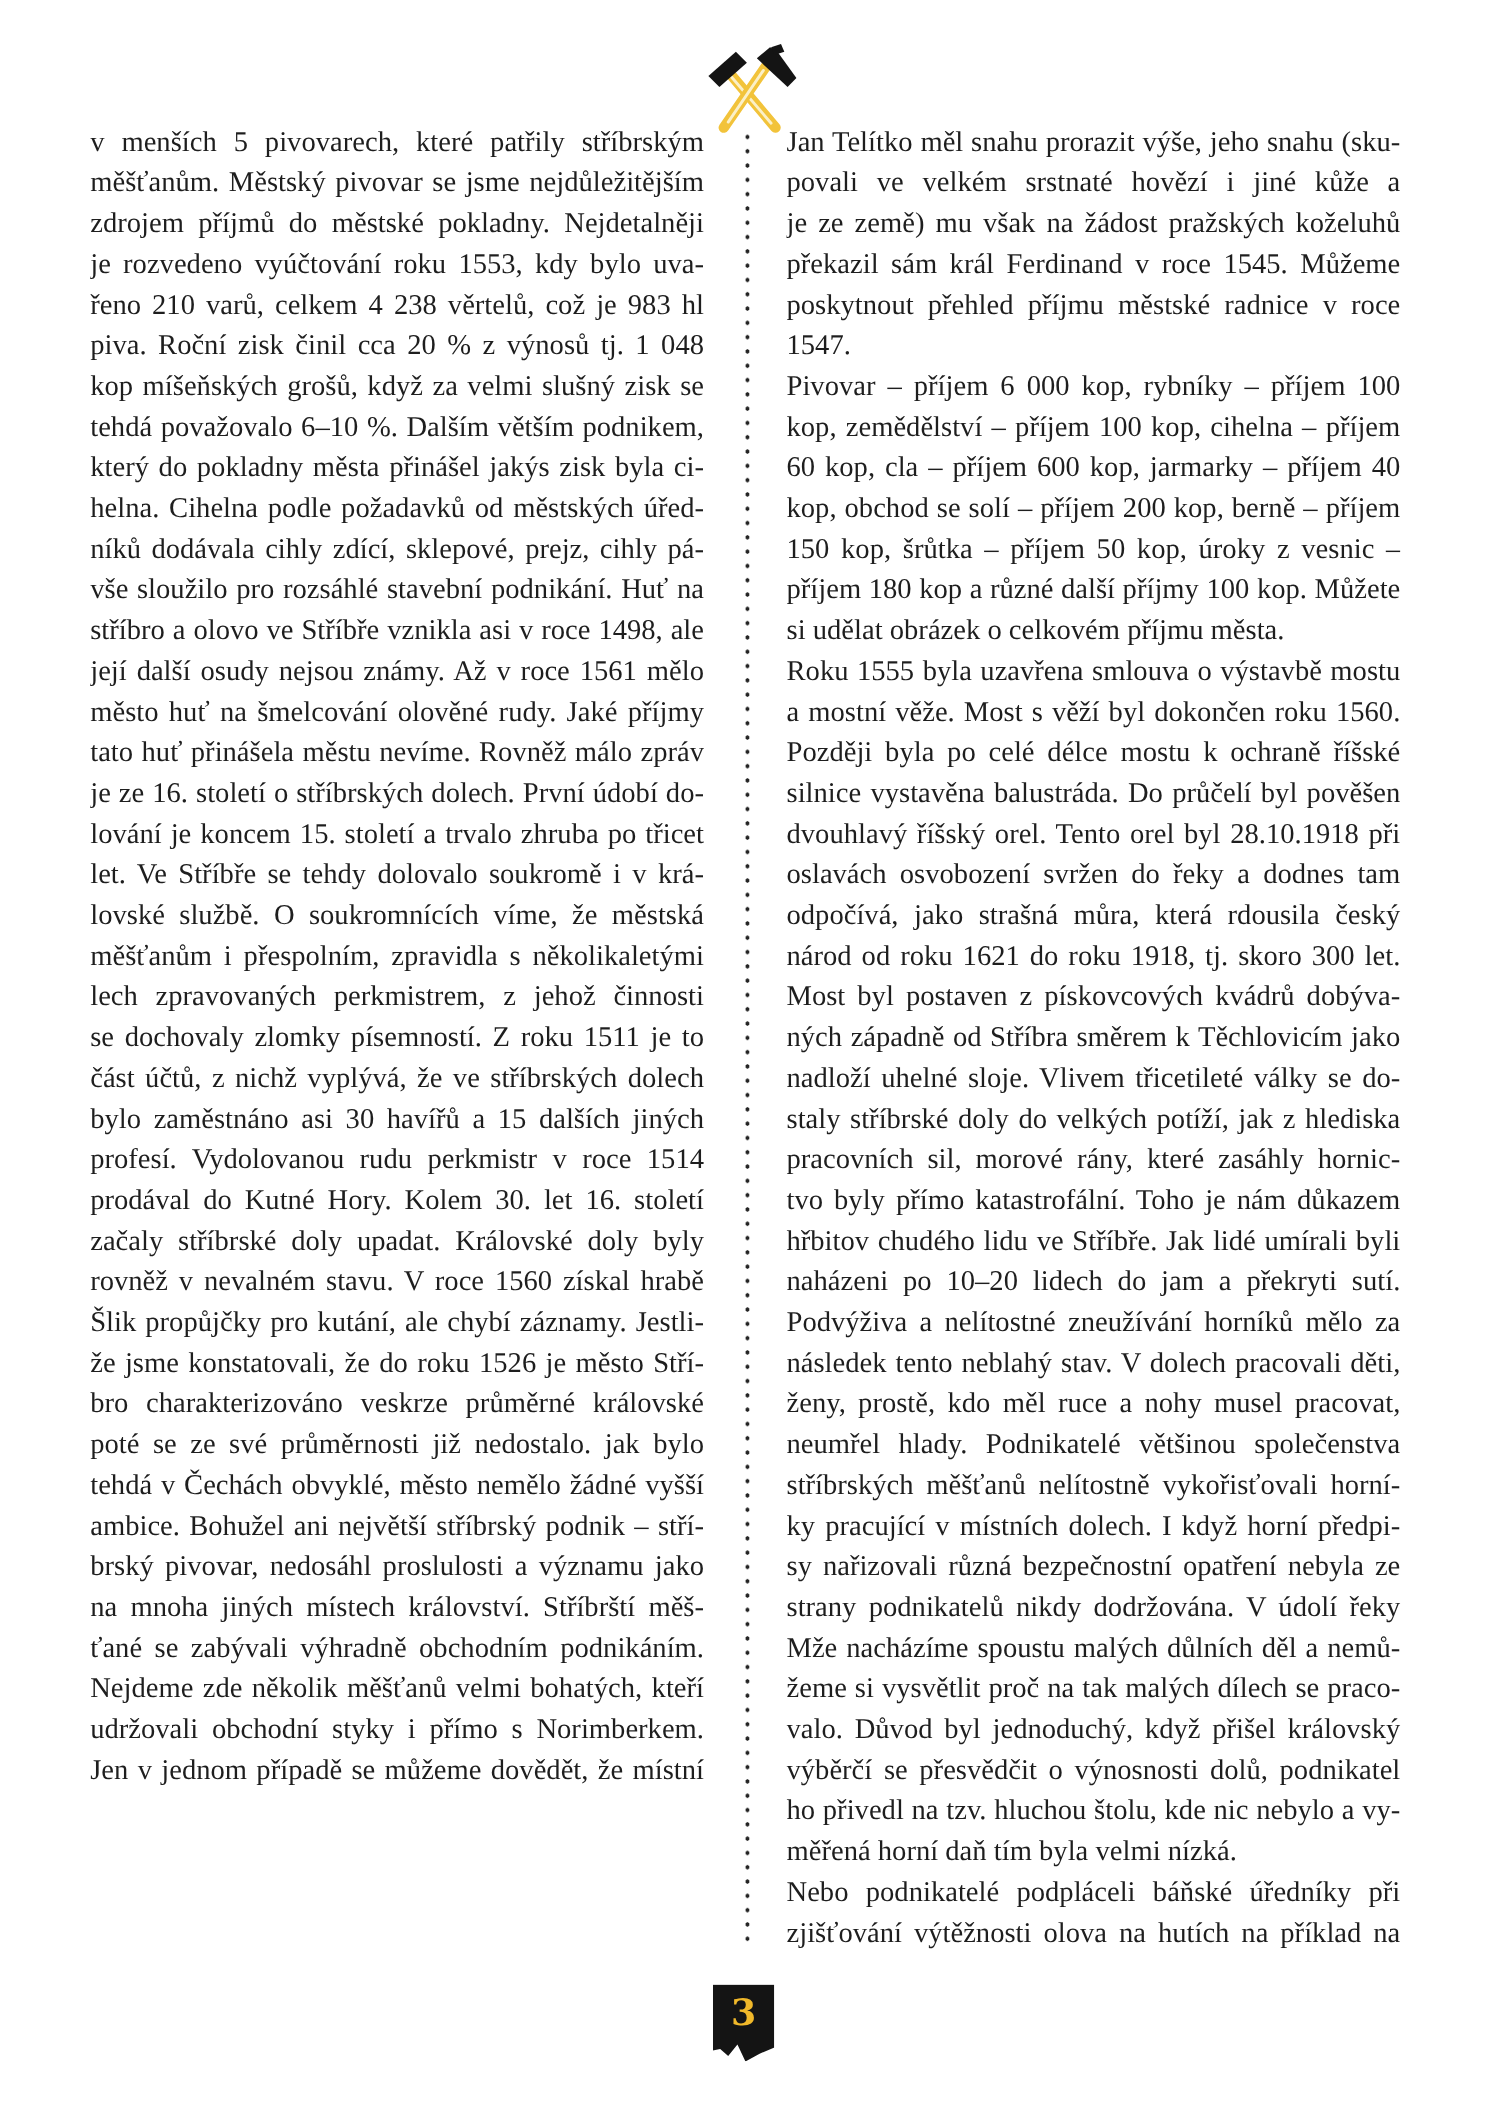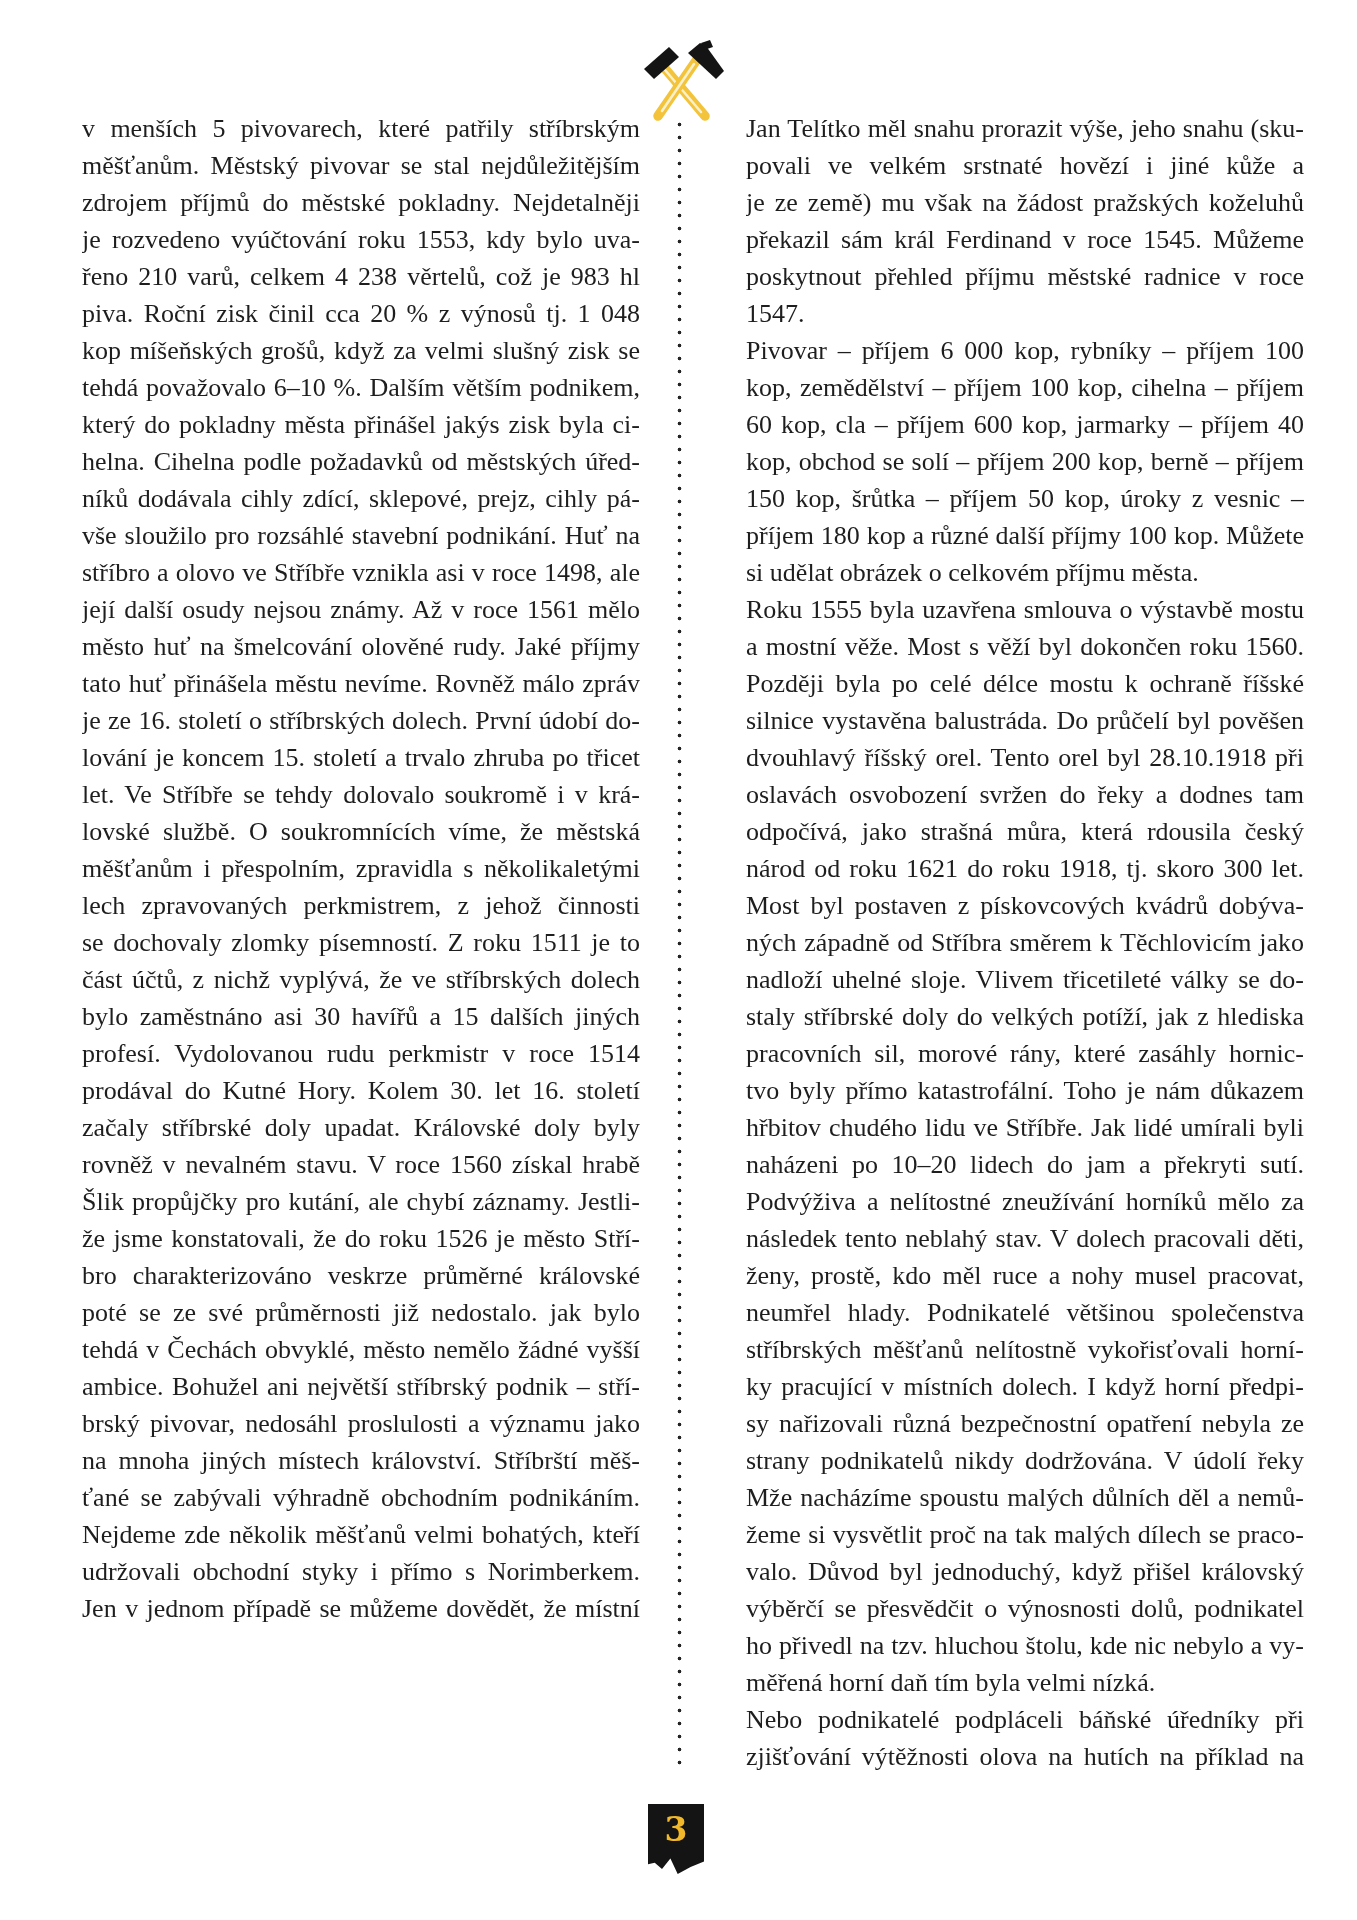--- a/index.html
+++ b/index.html
@@ -19,21 +19,21 @@
   }
 
   .text-col {
     position: absolute;
     top: 110px;
     width: 558px;
     font-size: 26px;
     color: #1e1e1e;
   }
   .col-left  { left: 82px; }
-  .col-right { left: 746px; }
+  .col-right { left: 715px; }
 
   .tline {
     height: 37px;
     line-height: 37px;
     text-align: justify;
     text-align-last: justify;
     overflow: hidden;
     white-space: normal;
   }
   .tline.pend { text-align-last: left; }
@@ -82,21 +82,21 @@
       <polygon points="9,29 34,7 44,17 19,39" fill="#141414"></polygon>
 
       <polygon points="53,13 65,3 71,6 89,31 81,39" fill="#141414"></polygon>
 
       <polygon points="66,3 75,0 78,7 69,10" fill="#141414"></polygon>
     </svg>
   </div>
 
   <div class="text-col col-left">
       <div class="tline" style="">v menších 5 pivovarech, které patřily stříbrským</div>
-      <div class="tline" style="">měšťanům. Městský pivovar se stal nejdůležitějším</div>
+      <div class="tline" style="">měšťanům. Městský pivovar se jsme nejdůležitějším</div>
       <div class="tline" style="">zdrojem příjmů do městské pokladny. Nejdetalněji</div>
       <div class="tline" style="">je rozvedeno vyúčtování roku 1553, kdy bylo uva-</div>
       <div class="tline" style="">řeno 210 varů, celkem 4 238 věrtelů, což je 983 hl</div>
       <div class="tline" style="">piva. Roční zisk činil cca 20 % z výnosů tj. 1 048</div>
       <div class="tline" style="">kop míšeňských grošů, když za velmi slušný zisk se</div>
       <div class="tline" style="">tehdá považovalo 6–10 %. Dalším větším podnikem,</div>
       <div class="tline" style="">který do pokladny města přinášel jakýs zisk byla ci-</div>
       <div class="tline" style="">helna. Cihelna podle požadavků od městských úřed-</div>
       <div class="tline" style="">níků dodávala cihly zdící, sklepové, prejz, cihly pá-</div>
       <div class="tline" style="">vše sloužilo pro rozsáhlé stavební podnikání. Huť na</div>

